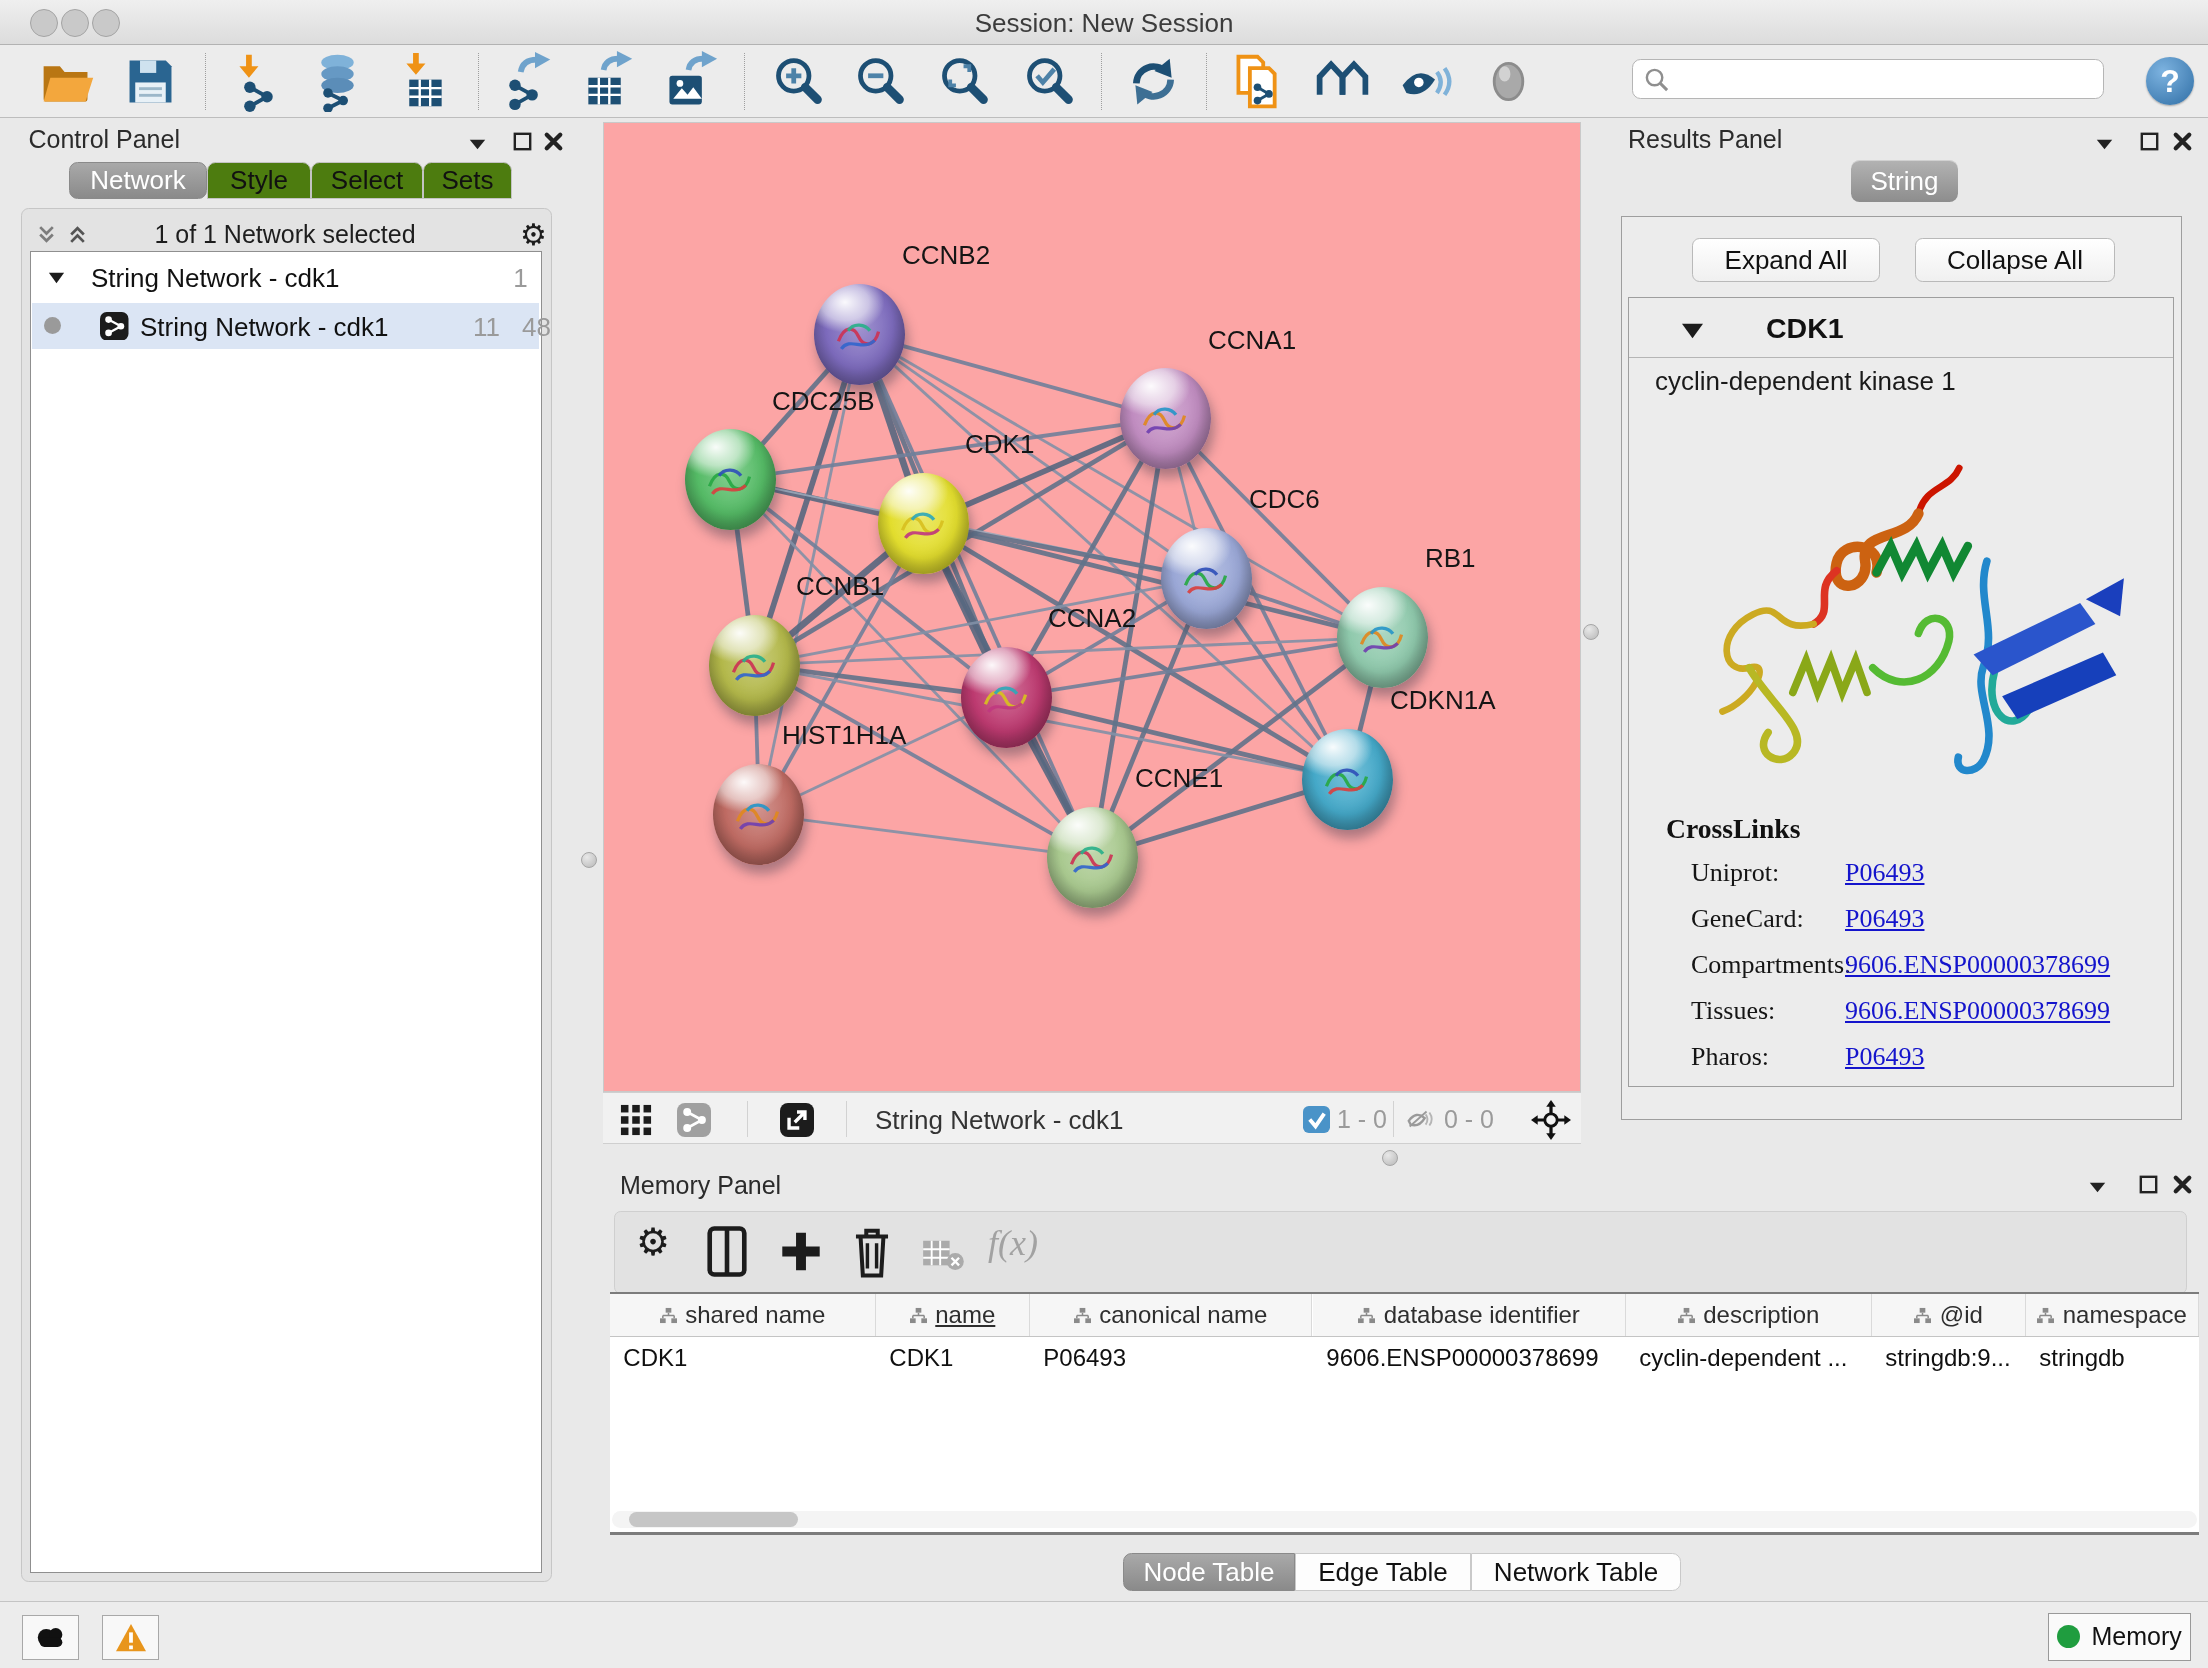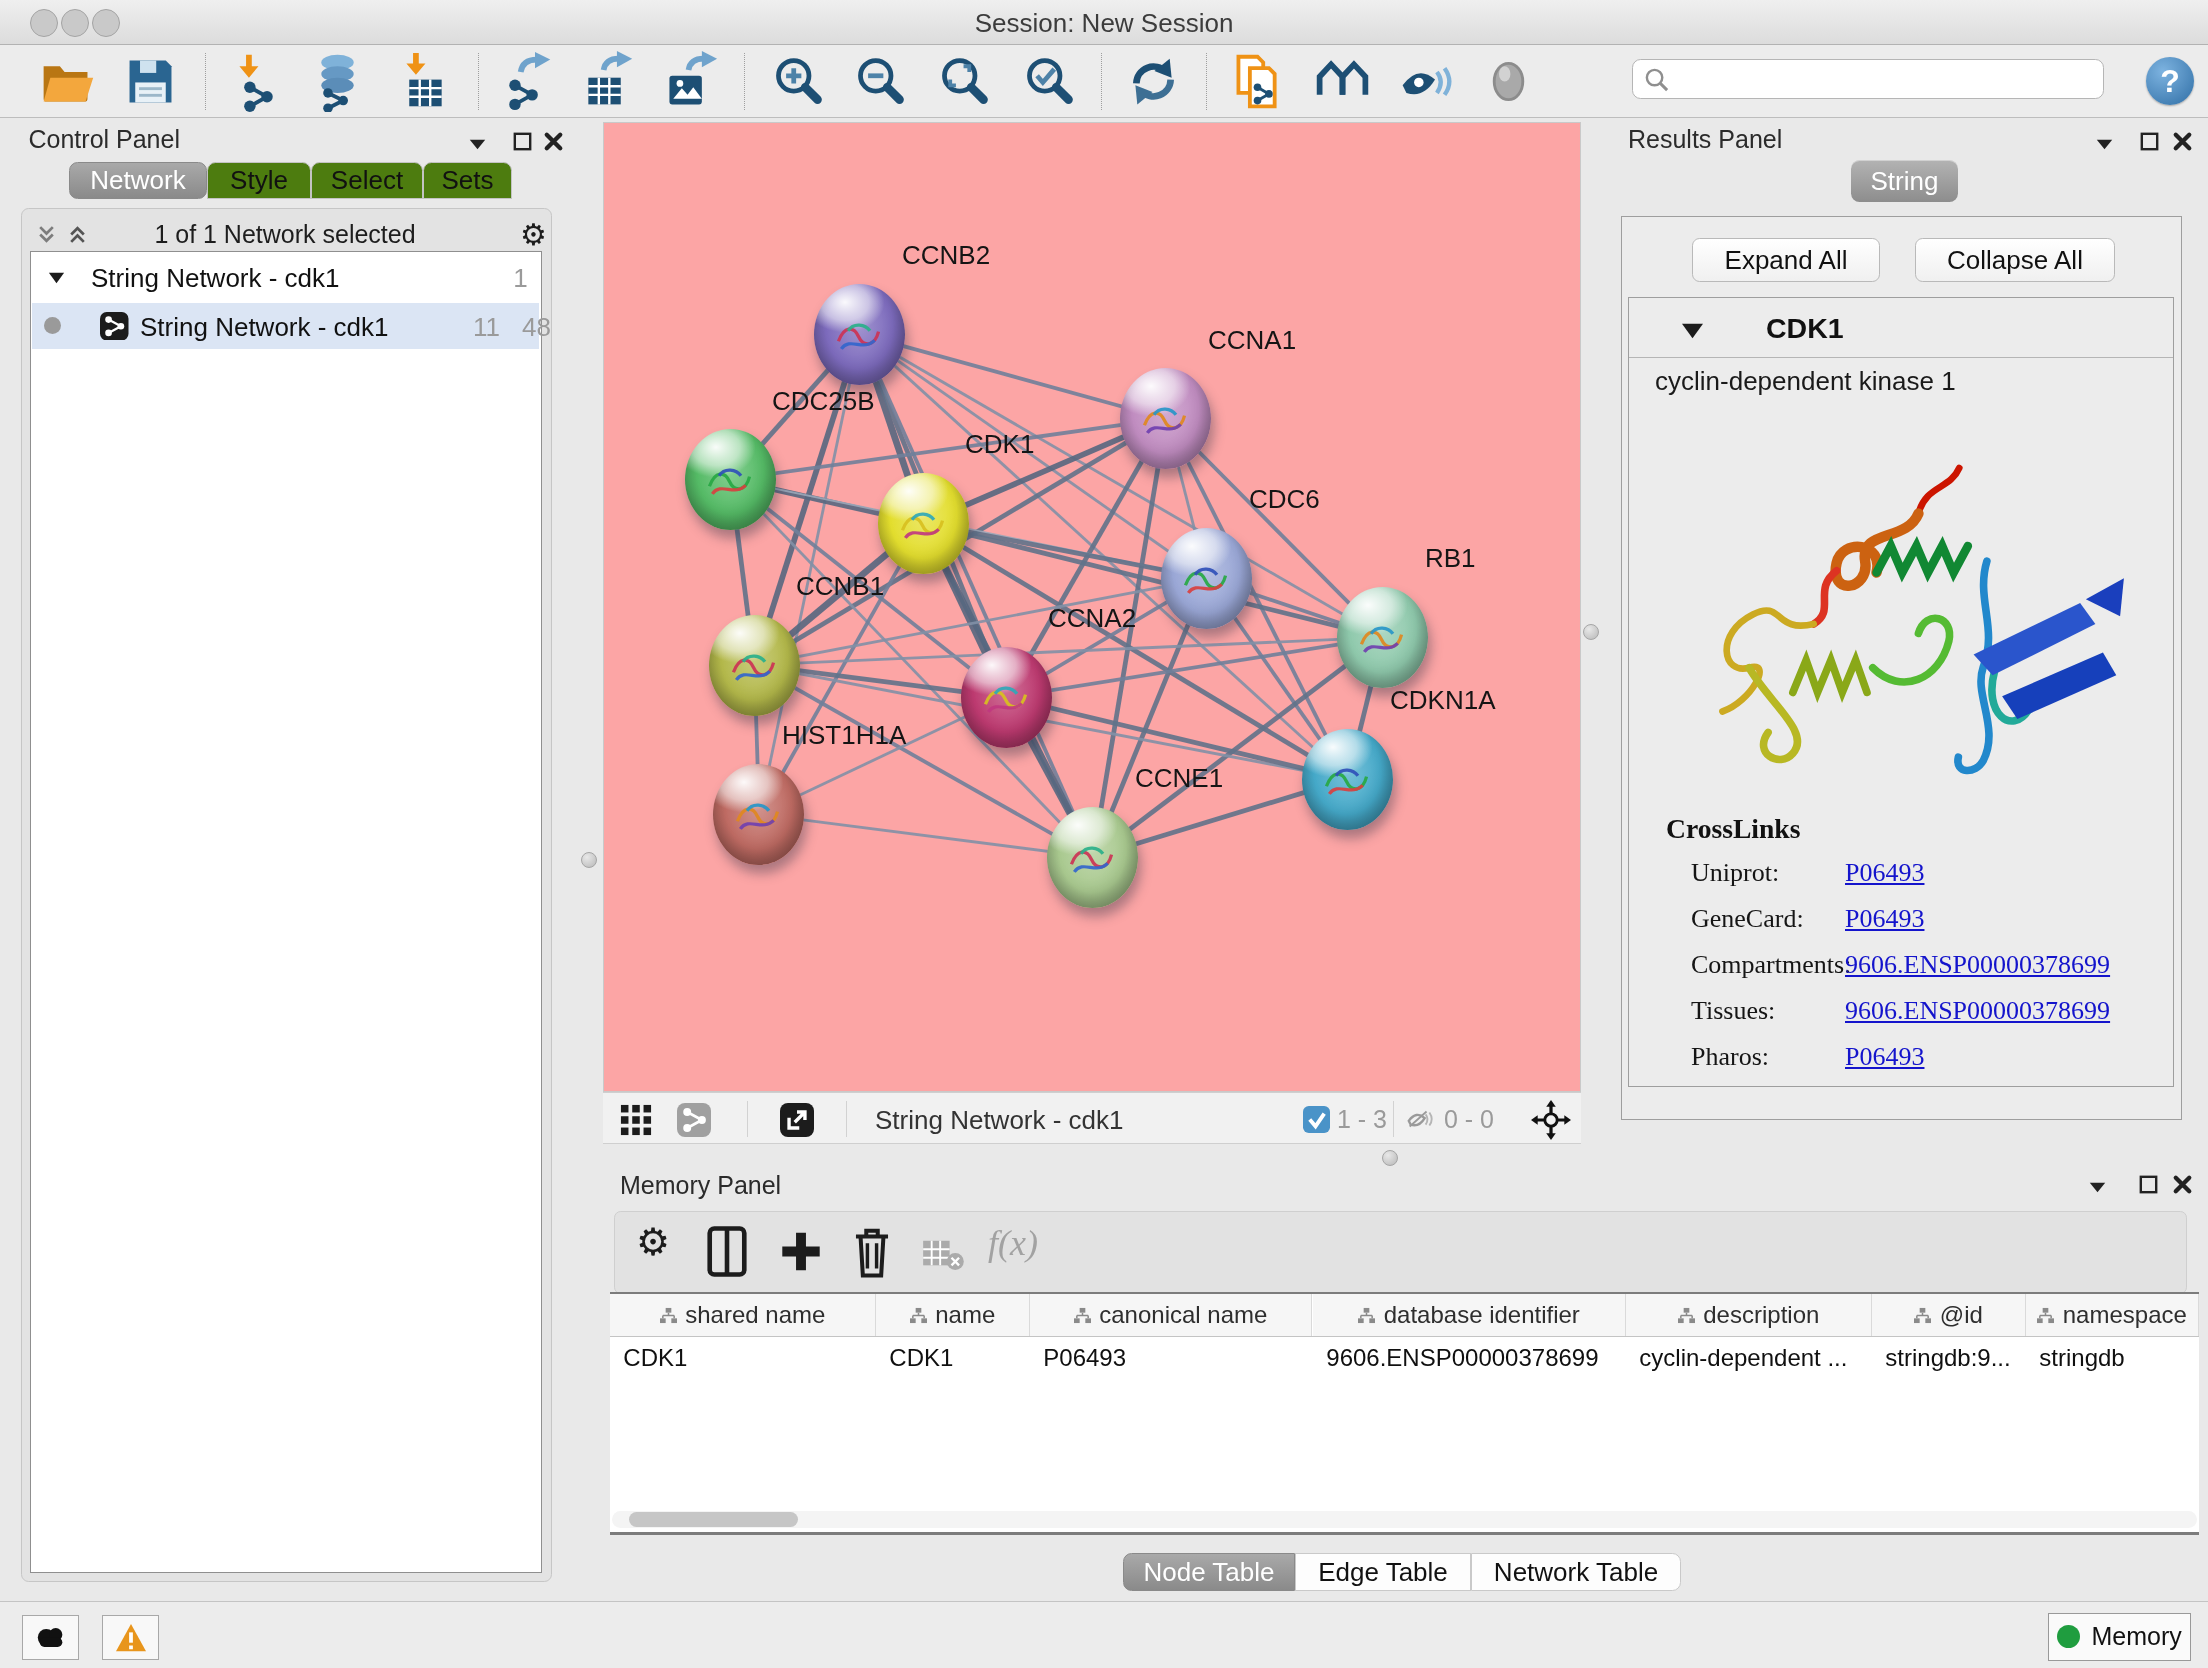--- a/index.html
+++ b/index.html
@@ -460,21 +460,21 @@
         <rect x="0" y="0" width="30" height="30" rx="7" fill="#1c1c1c"></rect>
         <path d="M13 17L22 8M15 8h7v7" stroke="#fff" stroke-width="3" fill="none"></path>
         <path d="M8 13v9h9" stroke="#fff" stroke-width="3" fill="none"></path>
       </svg>
     <div class="nv-sep" style="left:243px"></div>
     <div id="nv-name">String Network - cdk1</div>
     <svg style="position:absolute;left:700px;top:13.3px;width:27px;height:27px" viewBox="0 0 28 28">
         <rect x="0" y="0" width="28" height="28" rx="6" fill="#4a93c8"></rect>
         <path d="M7 14l6 7 9-13" stroke="#fff" stroke-width="4" fill="none"></path>
       </svg>
-    <div class="nv-count" style="left:734px;">1 - 3</div>
+    <div class="nv-count" style="left:734px;">1 - 0</div>
     <div class="nv-sep" style="left:790px"></div>
     <svg style="position:absolute;left:801px;top:11.4px;width:32px;height:30px" viewBox="0 0 64 64">
         <path d="M8 36Q24 14 42 30 30 50 12 44Z" fill="none" stroke="#9a9a9a" stroke-width="5"></path>
         <path d="M44 22q8 10 0 22M52 18q10 14 0 28" stroke="#b5b5b5" stroke-width="4" fill="none"></path>
         <line x1="10" y1="48" x2="46" y2="16" stroke="#9a9a9a" stroke-width="4"></line>
       </svg>
     <div class="nv-count" style="left:841px;">0 - 0</div>
     <svg style="position:absolute;left:928px;top:6.7px;width:40px;height:40px" viewBox="0 0 42 42">
         <path d="M21 4v34M4 21h34" stroke="#111" stroke-width="3.4"></path>
         <polygon points="21,0 16,7 26,7" fill="#111"></polygon>
@@ -596,21 +596,21 @@
     <div id="thead">
         <div class="th" style="left: 0px; width: 266px;">
           <svg width="17" height="17" viewBox="0 0 18 18">
             <rect x="6" y="1" width="6" height="5" fill="#8a8a8a"></rect>
             <path d="M9 6v3M3 9h12M3 9v3M15 9v3" stroke="#8a8a8a" stroke-width="1.6" fill="none"></path>
             <rect x="0" y="12" width="6" height="5" fill="#8a8a8a"></rect>
             <rect x="12" y="12" width="6" height="5" fill="#8a8a8a"></rect>
           </svg>
           <span>shared name</span>
         </div>
-        <div class="th" style="left: 266px; width: 154px;">
+        <div class="th" style="left: 266px; width: 154px; text-decoration: underline;">
           <svg width="17" height="17" viewBox="0 0 18 18">
             <rect x="6" y="1" width="6" height="5" fill="#8a8a8a"></rect>
             <path d="M9 6v3M3 9h12M3 9v3M15 9v3" stroke="#8a8a8a" stroke-width="1.6" fill="none"></path>
             <rect x="0" y="12" width="6" height="5" fill="#8a8a8a"></rect>
             <rect x="12" y="12" width="6" height="5" fill="#8a8a8a"></rect>
           </svg>
           <span>name</span>
         </div>
         <div class="th" style="left: 420px; width: 282px;">
           <svg width="17" height="17" viewBox="0 0 18 18">

